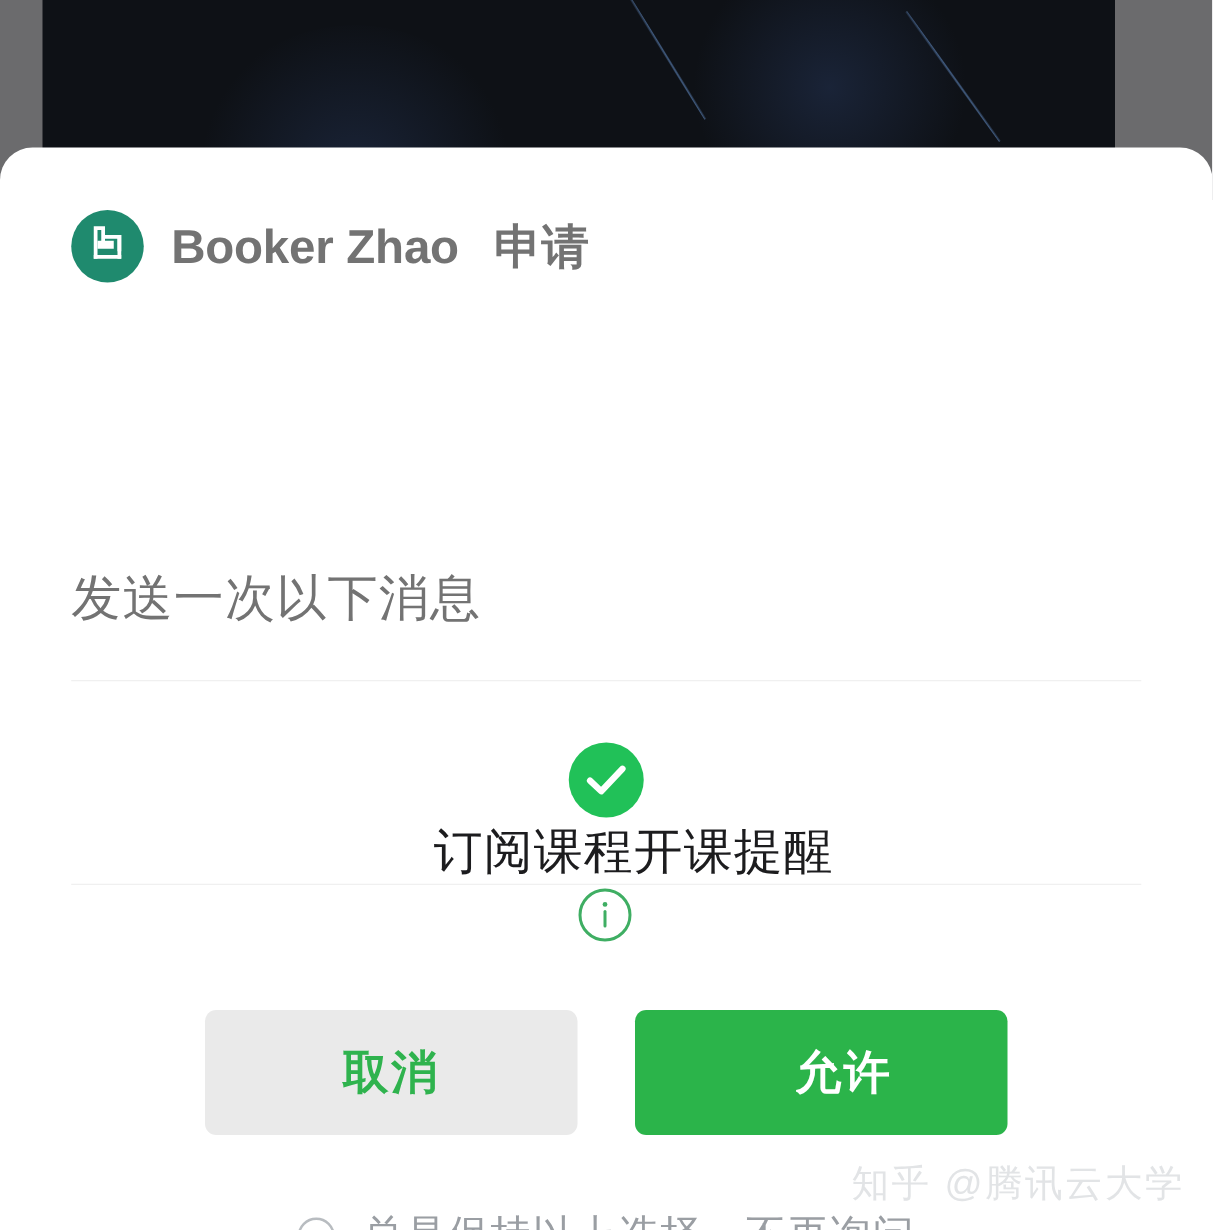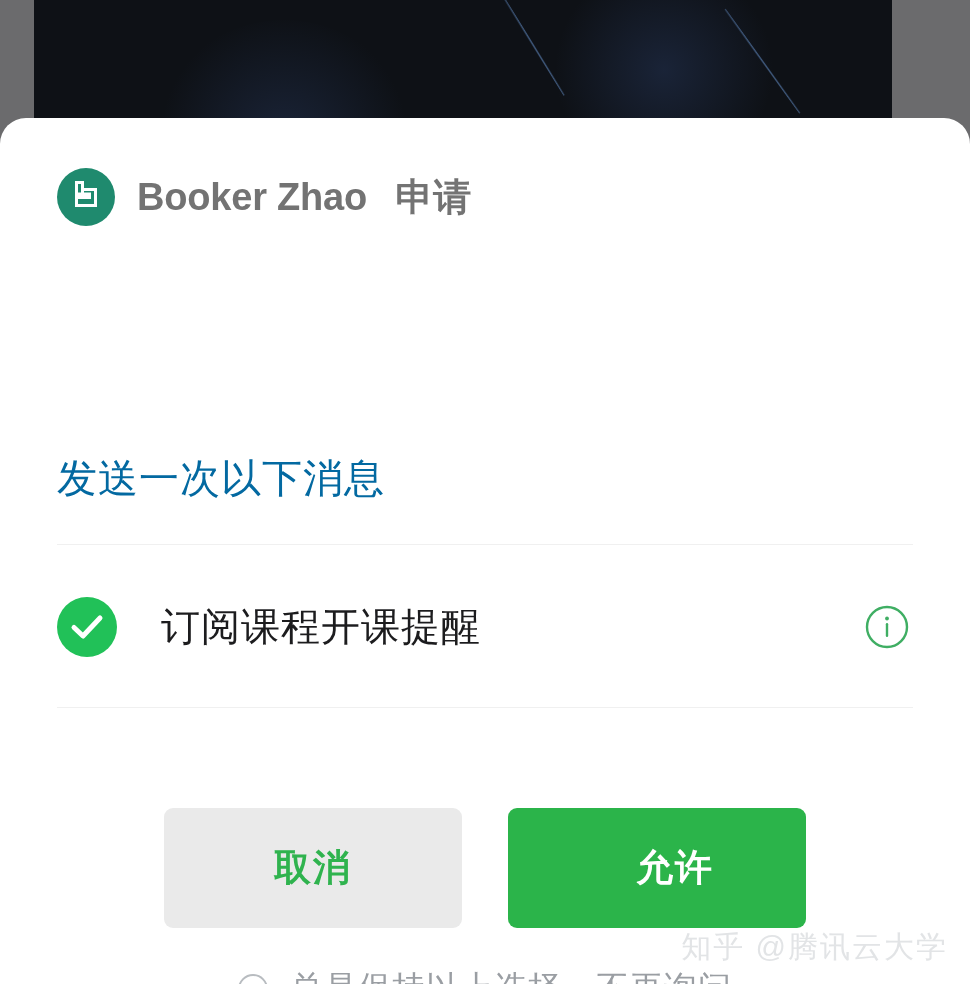--- a/index.html
+++ b/index.html
@@ -102,21 +102,21 @@
     margin-left: 18px;
   }
 
   
   .message-line {
     position: absolute;
     left: 57px;
     top: 333px;
     font-size: 40px;
     font-weight: 400;
-    color: #0369a1;
+    color: #737373;
     letter-spacing: 1px;
     white-space: nowrap;
   }
 
   .divider {
     position: absolute;
     left: 57px;
     width: 856px;
     height: 1px;
     background: #f0f0f0;
@@ -125,20 +125,21 @@
   .divider.d2 { top: 589px; }
 
   .option-row {
     position: absolute;
     left: 57px;
     top: 476px;
     width: 856px;
     height: 66px;
     display: flex;
     align-items: center;
+    flex-direction: column;
   }
   .check-circle {
     width: 60px;
     height: 60px;
     border-radius: 50%;
     background: #21c158;
     display: flex;
     align-items: center;
     justify-content: center;
     flex: 0 0 auto;
@@ -167,21 +168,21 @@
   .actions {
     position: absolute;
     left: 164px;
     top: 690px;
     width: 642px;
     display: flex;
     justify-content: space-between;
   }
   .btn {
     width: 298px;
-    height: 120px;
+    height: 100px;
     border: none;
     border-radius: 9px;
     font-family: Liberation Sans, sans-serif;
     font-size: 37px;
     font-weight: 700;
     letter-spacing: 2px;
     cursor: pointer;
     padding: 0;
   }
   .btn-cancel {

